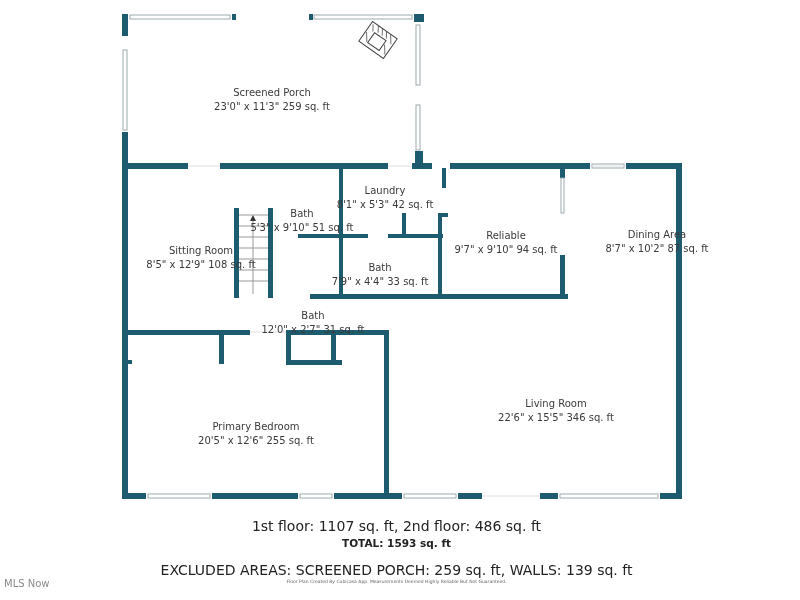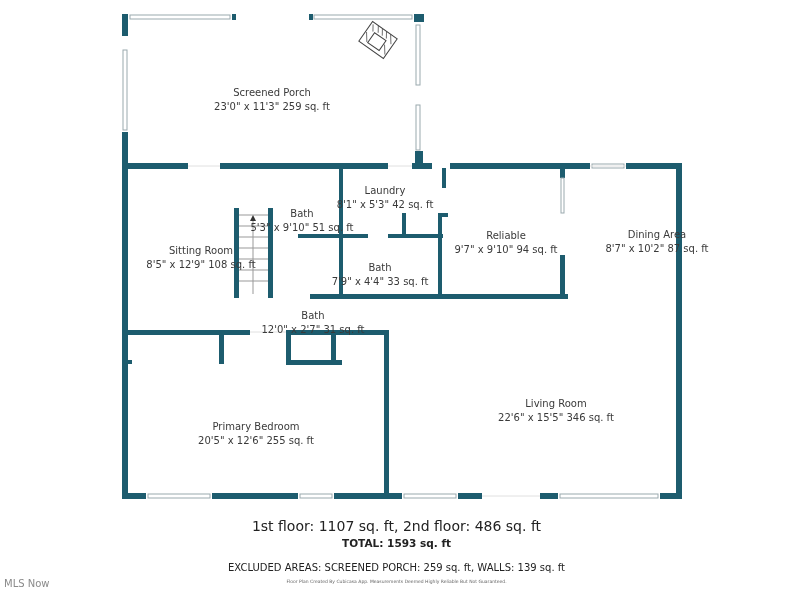--- a/index.html
+++ b/index.html
@@ -2,21 +2,21 @@
 <html><head>
 <meta charset="utf-8">
 <style>
   html,body{margin:0;padding:0;background:#ffffff;}
   body{width:800px;height:600px;position:relative;overflow:hidden;font-family:"DejaVu Sans","Liberation Sans",sans-serif;color:#333;}
   svg.plan{position:absolute;left:0;top:0;}
   .room-label{position:absolute;text-align:center;font-size:10px;line-height:14px;color:#3a3a3a;white-space:nowrap;transform:translateX(-50%);}
   .summary{position:absolute;left:0;width:793px;text-align:center;color:#222;}
   .total{top:537px;font-size:10.5px;font-weight:bold;}
   .floors{top:518px;font-size:14px;}
-  .excluded{top:562px;font-size:10px;}
+  .excluded{top:562px;font-size:14px;}
   .disclaimer{top:579px;font-size:4.5px;color:#666;}
   .watermark{position:absolute;left:4px;top:578px;font-size:10px;color:#8a8a8a;}
 </style>
 </head>
 <body>
 
 <svg class="plan" width="800" height="600" viewBox="0 0 800 600">
   <g fill="#1d5c6e">
 
     <rect x="122" y="14" width="6" height="22"></rect>

